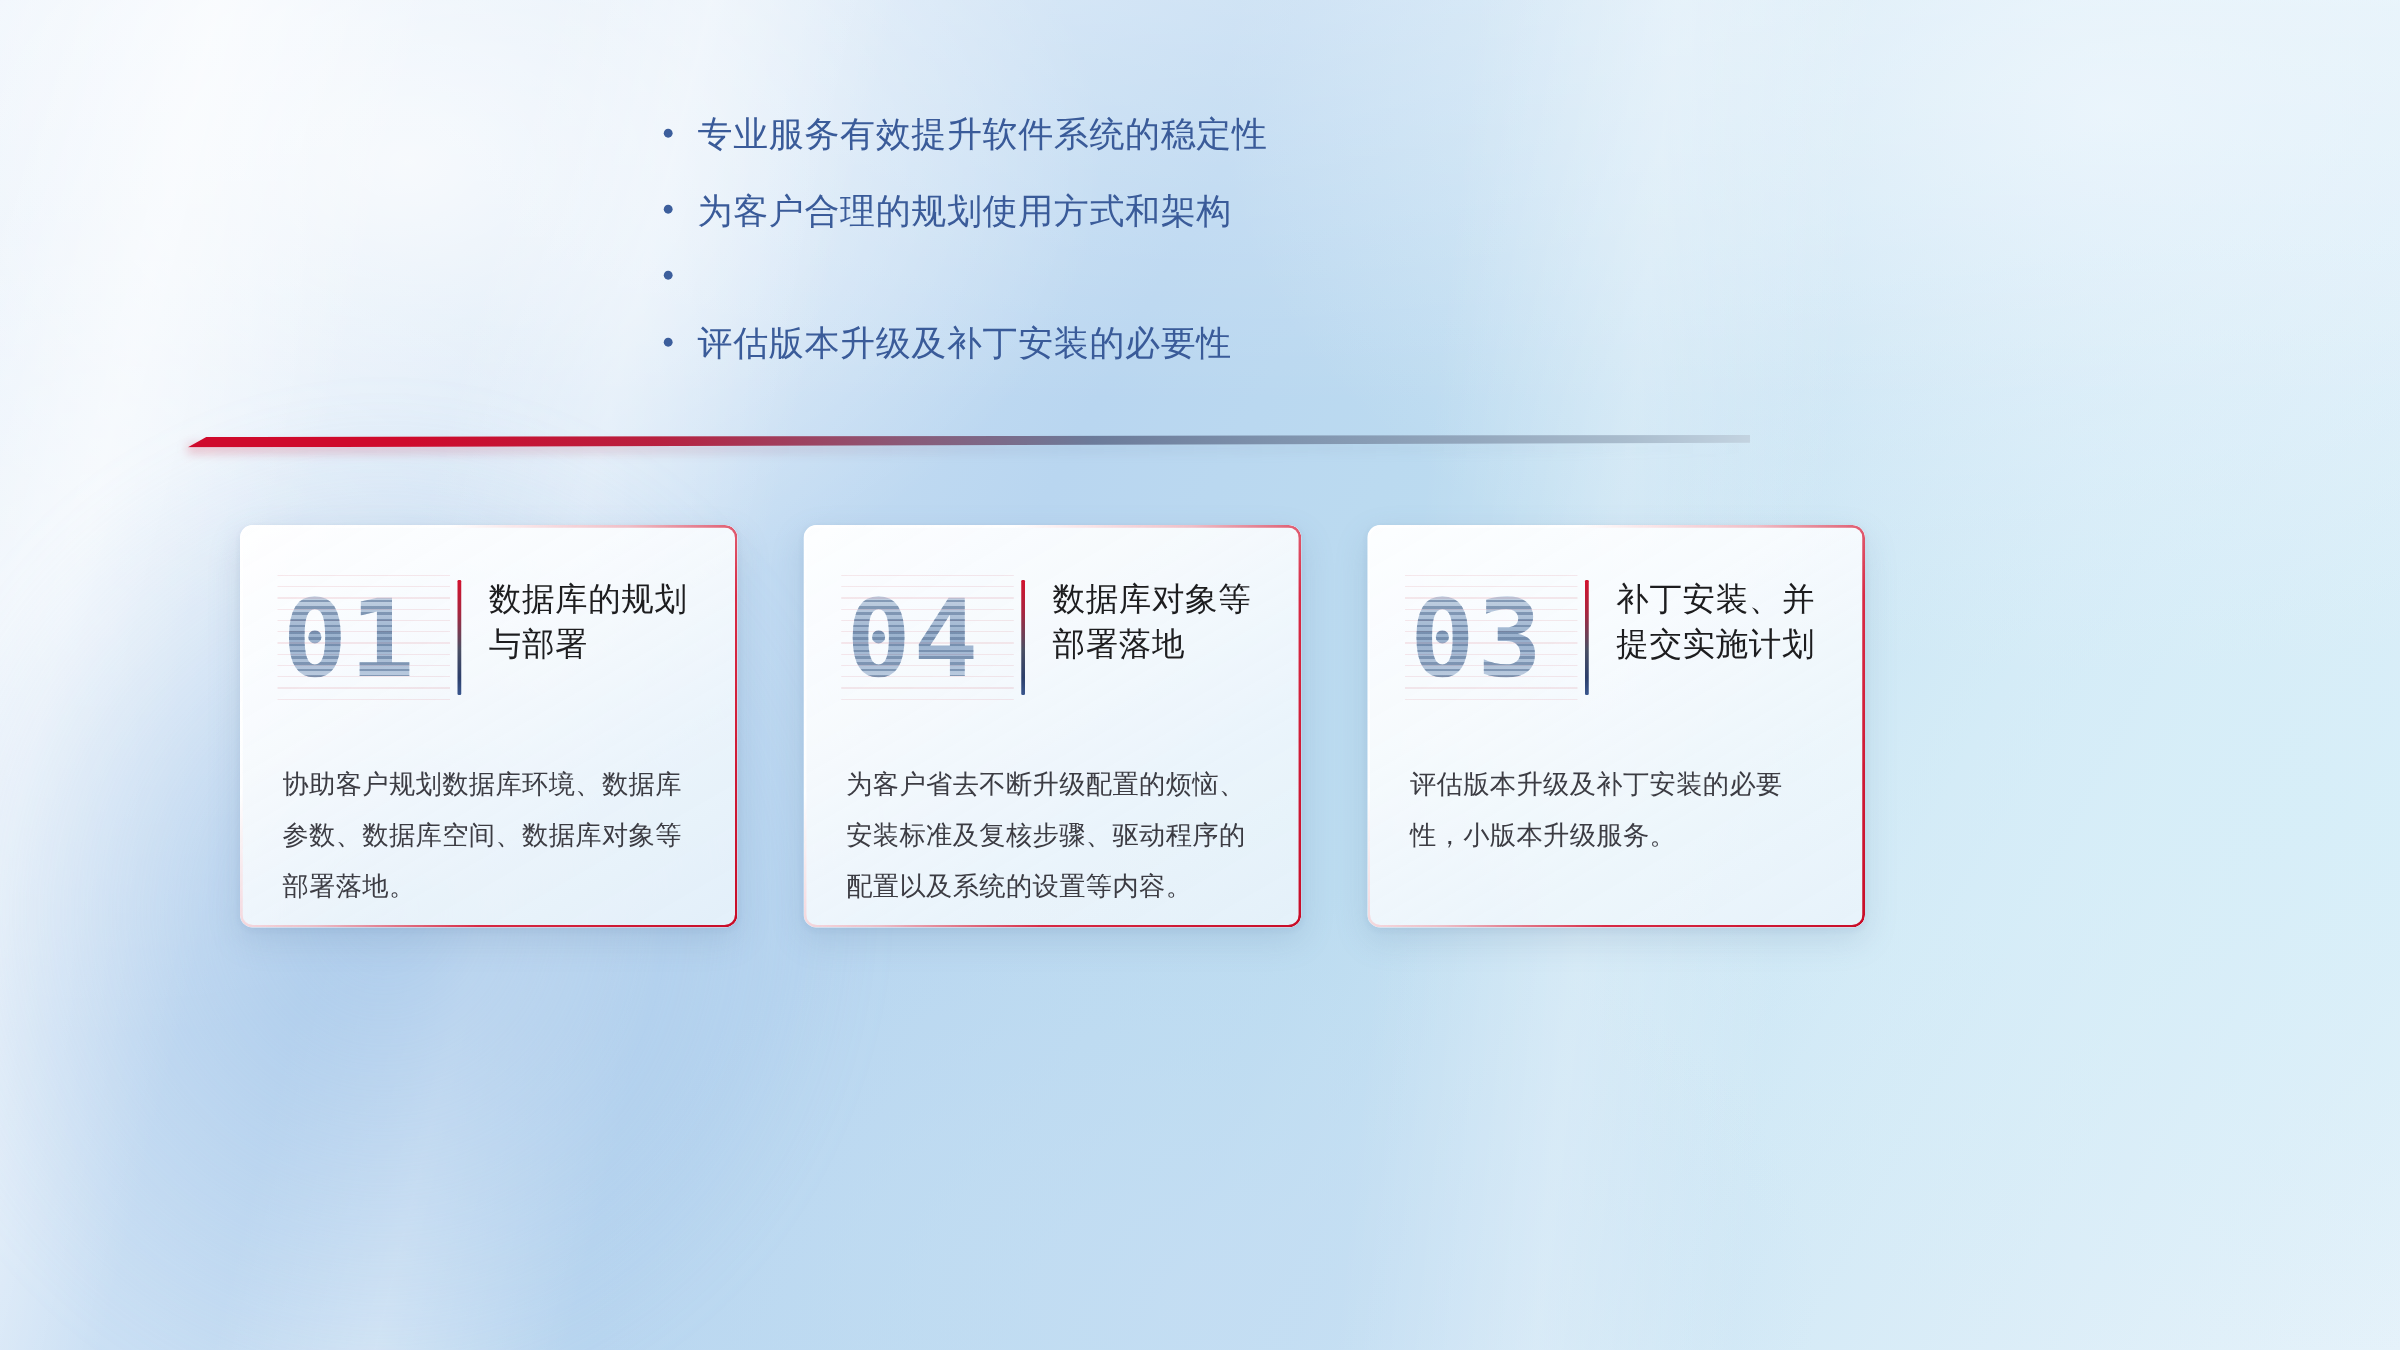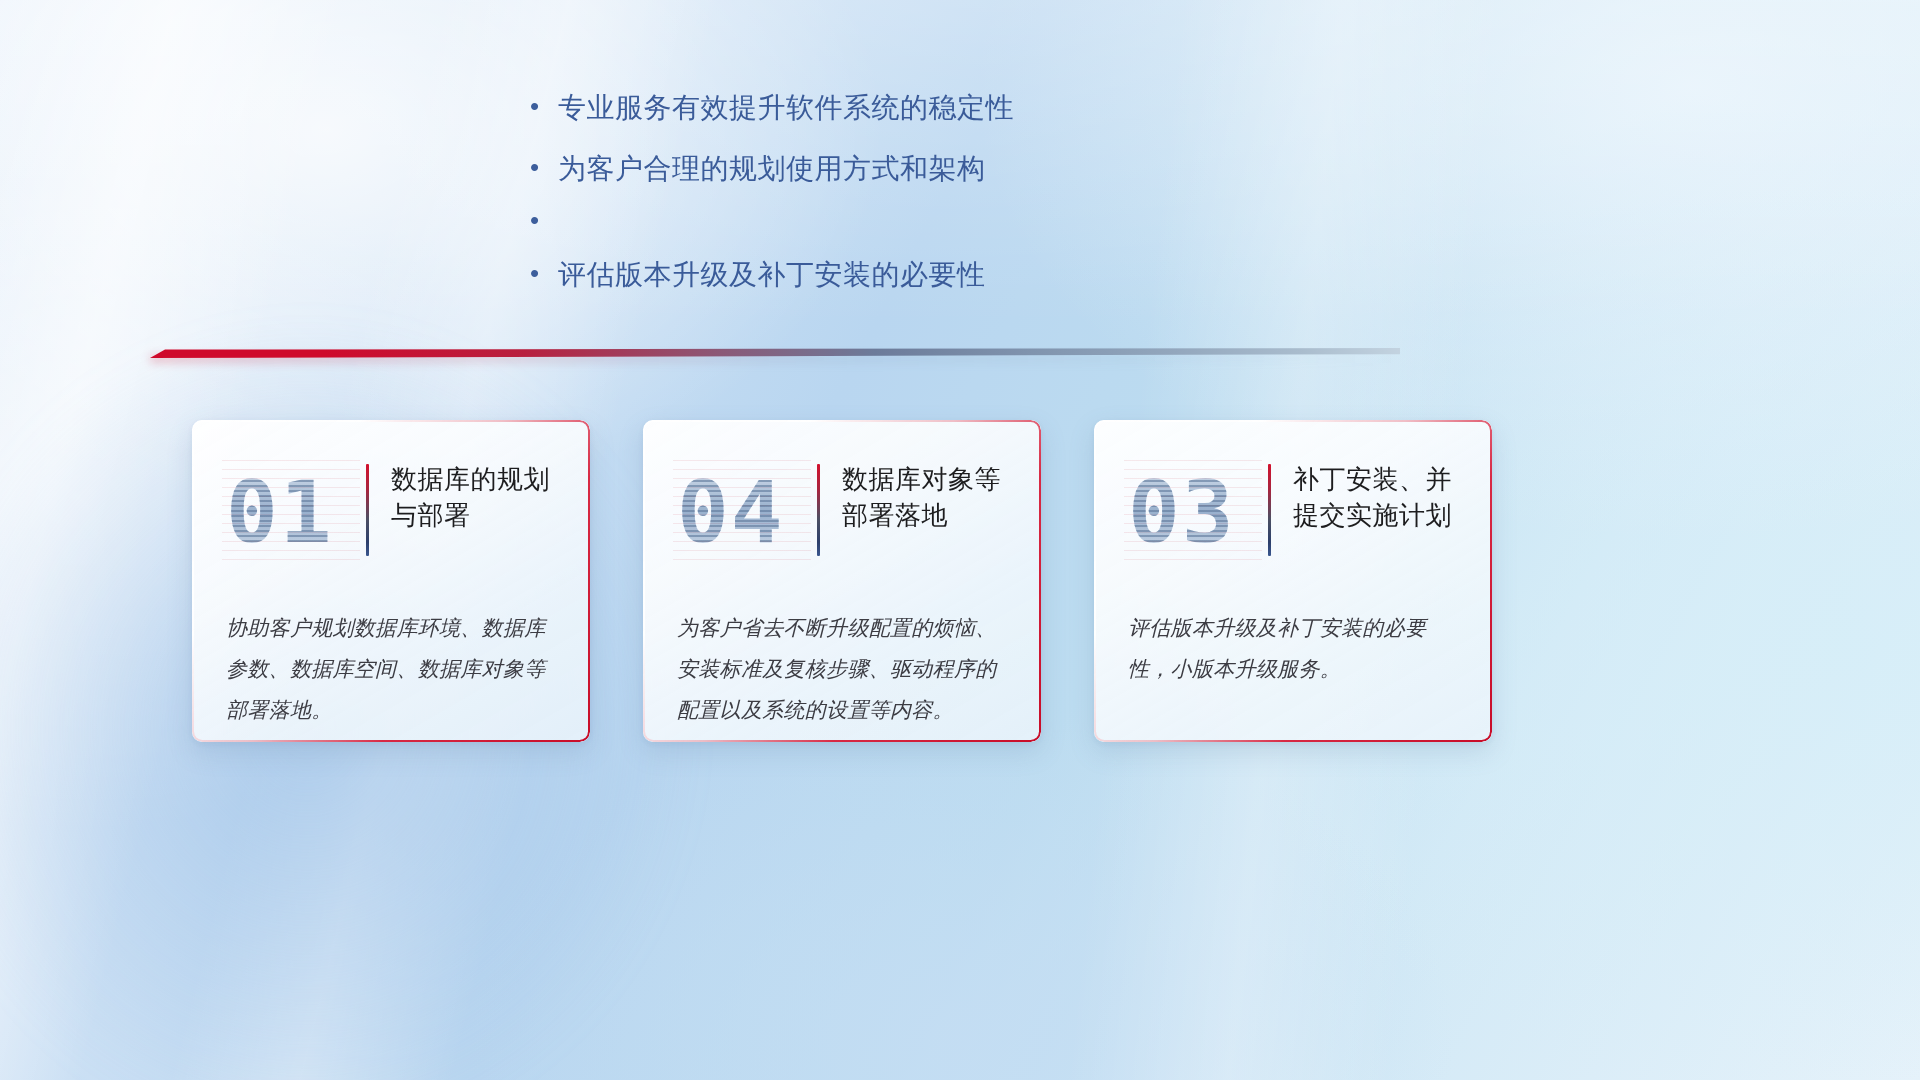--- a/index.html
+++ b/index.html
@@ -229,21 +229,20 @@
     letter-spacing: 0.5px;
     padding-top: 4px;
   }
   .card-body {
     margin-top: 38px;
     font-size: 21px;
     line-height: 1.95;
     color: #3c3c43;
     letter-spacing: 0.3px;
     font-weight: 400;
-    font-style: italic;
   }
 </style>
 </head>
 <body>
 
 <div id="slide">
 
   <div class="bullets">
 
     <div class="bullet-row">

